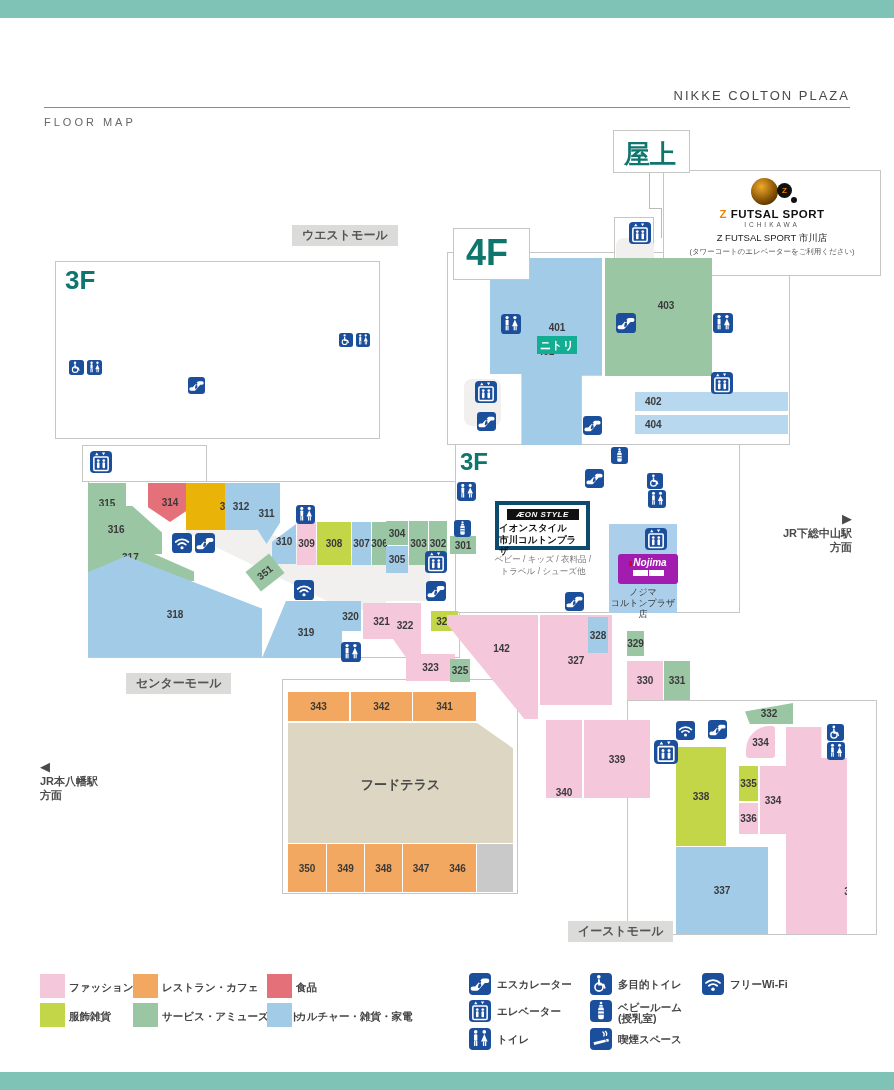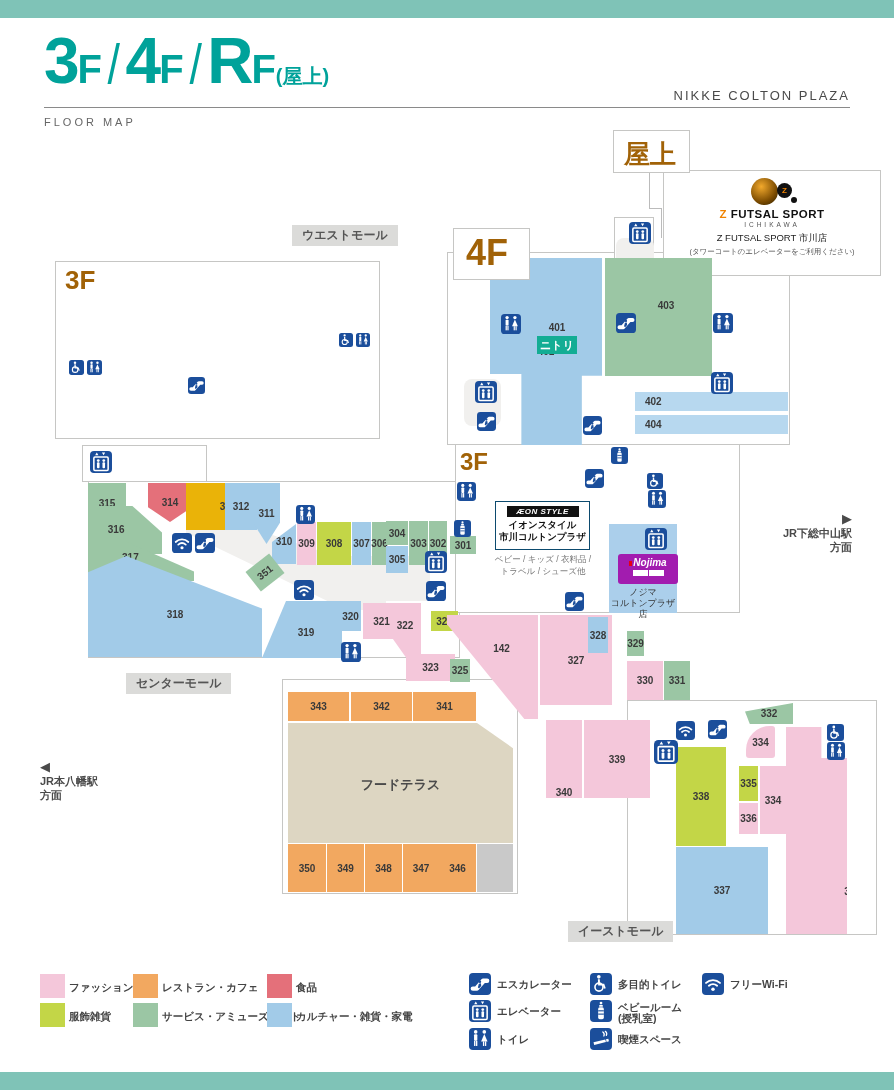--- a/index.html
+++ b/index.html
@@ -13,21 +13,21 @@
   #title .mid{font-size:40px;font-weight:bold;}
   #title .slash{font-size:56px;font-weight:100;padding:0 4px;transform:scaleX(.8);display:inline-block;}
   #title .sub{font-size:20px;font-weight:bold;}
   #brand{right:44px;top:88px;font-size:13px;letter-spacing:2px;color:#4a4a4a;}
   #hr{left:44px;top:107px;width:806px;height:1px;background:#8a8a8a;}
   #floormap-label{left:44px;top:116px;font-size:11px;letter-spacing:3px;color:#666;}
   
   .wbox{background:#fff;border:1px solid #c6c6c4;box-sizing:border-box;z-index:1;}
   .gblk{background:#f1f0ee;z-index:2;}
   .cline{background:#bbb;z-index:2;}
-  .floor-big{color:#a16207;font-weight:bold;z-index:6;}
+  .floor-big{color:#0f766e;font-weight:bold;z-index:6;}
   .mall-label{background:#dbdbd9;color:#555;font-size:12px;font-weight:bold;
               padding:2px 10px;z-index:6;white-space:nowrap;}
   
   .unit{z-index:3;display:flex;align-items:center;justify-content:center;
         font-size:10px;font-weight:bold;color:#3a3a3a;box-sizing:border-box;}
   .unit.lp{justify-content:flex-start;padding-left:10px;}
   .unit .flt{position:absolute;transform:translate(-50%,-50%);}
   
   .fic{z-index:5;background:#1b4e9b;border-radius:18%;overflow:hidden;}
   .fic svg{display:block;width:100%;height:100%;}
@@ -38,22 +38,22 @@
   #toho-ball .swirl{position:absolute;left:8px;top:10px;width:18px;height:18px;border-radius:50%;
      background:#c9ccce;}
   #toho-ball .swirl2{position:absolute;left:16px;top:12px;width:9px;height:9px;border-radius:50%;
      background:#b01e28;}
   #toho-brand{font-size:11.5px;font-weight:bold;margin-top:4px;color:#8a8d90;letter-spacing:.5px;}
   #toho-brand .red{color:#d7000f;}
   #toho-name{font-size:9.5px;color:#333;margin-top:3px;white-space:nowrap;}
   #nitori-401{left:537px;top:322px;width:40px;text-align:center;font-size:10px;font-weight:bold;color:#3a3a3a;z-index:6;}
   #nitori-logo{left:537px;top:336px;width:40px;height:18px;background:#13ad94;color:#fff;
      font-size:11px;font-weight:bold;display:flex;align-items:center;justify-content:center;z-index:6;}
-  #aeon-box{left:495px;top:501px;width:95px;height:49px;background:#fff;border:1px solid #0c4a6e;
-     box-sizing:border-box;z-index:6;text-align:center;}
+  #aeon-box{left:495px;top:501px;width:95px;height:49px;background:#fff;border:4px solid #0c4a6e;
+     box-sizing:border-box;z-index:6;}
   #aeon-bar{margin:4px auto 2px;width:72px;height:11px;background:#111;color:#fff;font-size:8px;
      font-style:italic;font-weight:bold;display:flex;align-items:center;justify-content:center;letter-spacing:.5px;}
   .aeon-line{font-size:9.5px;font-weight:bold;color:#111;line-height:11.5px;}
   #aeon-desc{left:478px;top:553px;width:130px;text-align:center;font-size:8.5px;color:#777;line-height:12px;z-index:6;}
   #nojima-logo{left:618px;top:554px;width:60px;height:30px;background:#a21caf;border-radius:3px;z-index:6;
      color:#fff;text-align:center;}
   #nojima-logo .nj{font-size:10px;font-weight:bold;font-style:italic;margin-top:3px;}
   #nojima-logo .njr{display:inline-block;width:3px;height:5px;background:#e60012;margin-right:1px;}
   #nojima-logo .bars{display:flex;gap:1px;justify-content:center;margin-top:2px;}
   #nojima-logo .bars span{display:block;width:15px;height:6px;background:#fff;}
@@ -80,23 +80,20 @@
   .fac-label{font-size:10.5px;font-weight:bold;color:#444;z-index:6;white-space:nowrap;line-height:11px;}
 </style>
 </head>
 <body>
 
 <div id="page">
 
   <div class="abs teal-bar" style="top:0;"></div>
   <div class="abs teal-bar" style="top:1072px;"></div>
 
-  <div class="abs" id="title">
-    <span class="big">3</span><span class="mid">F</span><span class="slash">/</span><span class="big">4</span><span class="mid">F</span><span class="slash">/</span><span class="big">R</span><span class="mid">F</span><span class="sub">(屋上)</span>
-  </div>
   <div class="abs" id="brand">NIKKE COLTON PLAZA</div>
   <div class="abs" id="hr"></div>
   <div class="abs" id="floormap-label">FLOOR MAP</div>
 
   <div class="abs wbox" style="left:55px;top:261px;width:325px;height:178px"></div>
   <div class="abs wbox" style="left:82px;top:445px;width:125px;height:37px"></div>
   <div class="abs wbox" style="left:88px;top:481px;width:372px;height:177px"></div>
   <div class="abs wbox" style="left:282px;top:679px;width:236px;height:215px"></div>
   <div class="abs wbox" style="left:455px;top:443px;width:285px;height:170px"></div>
   <div class="abs wbox" style="left:627px;top:700px;width:250px;height:235px"></div>

